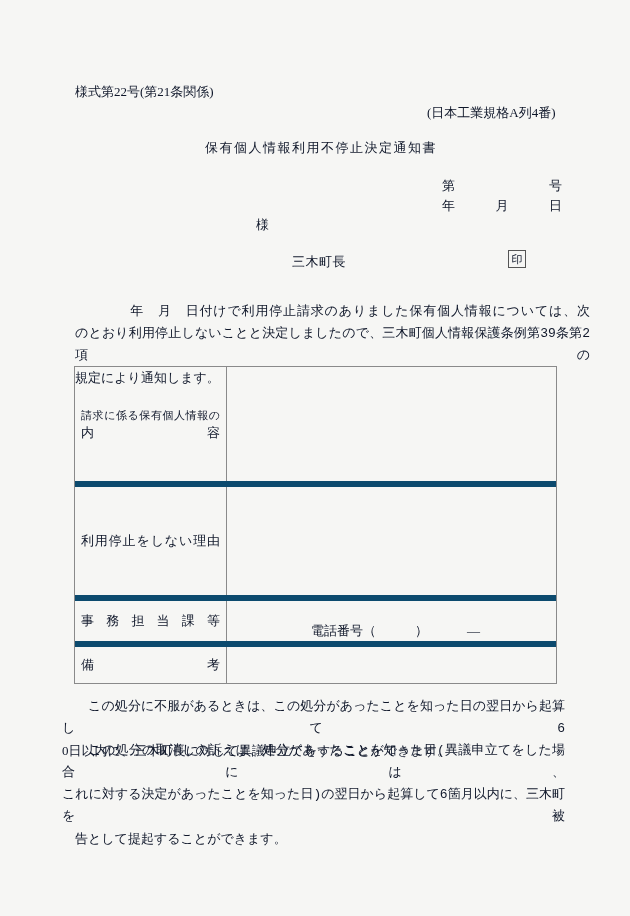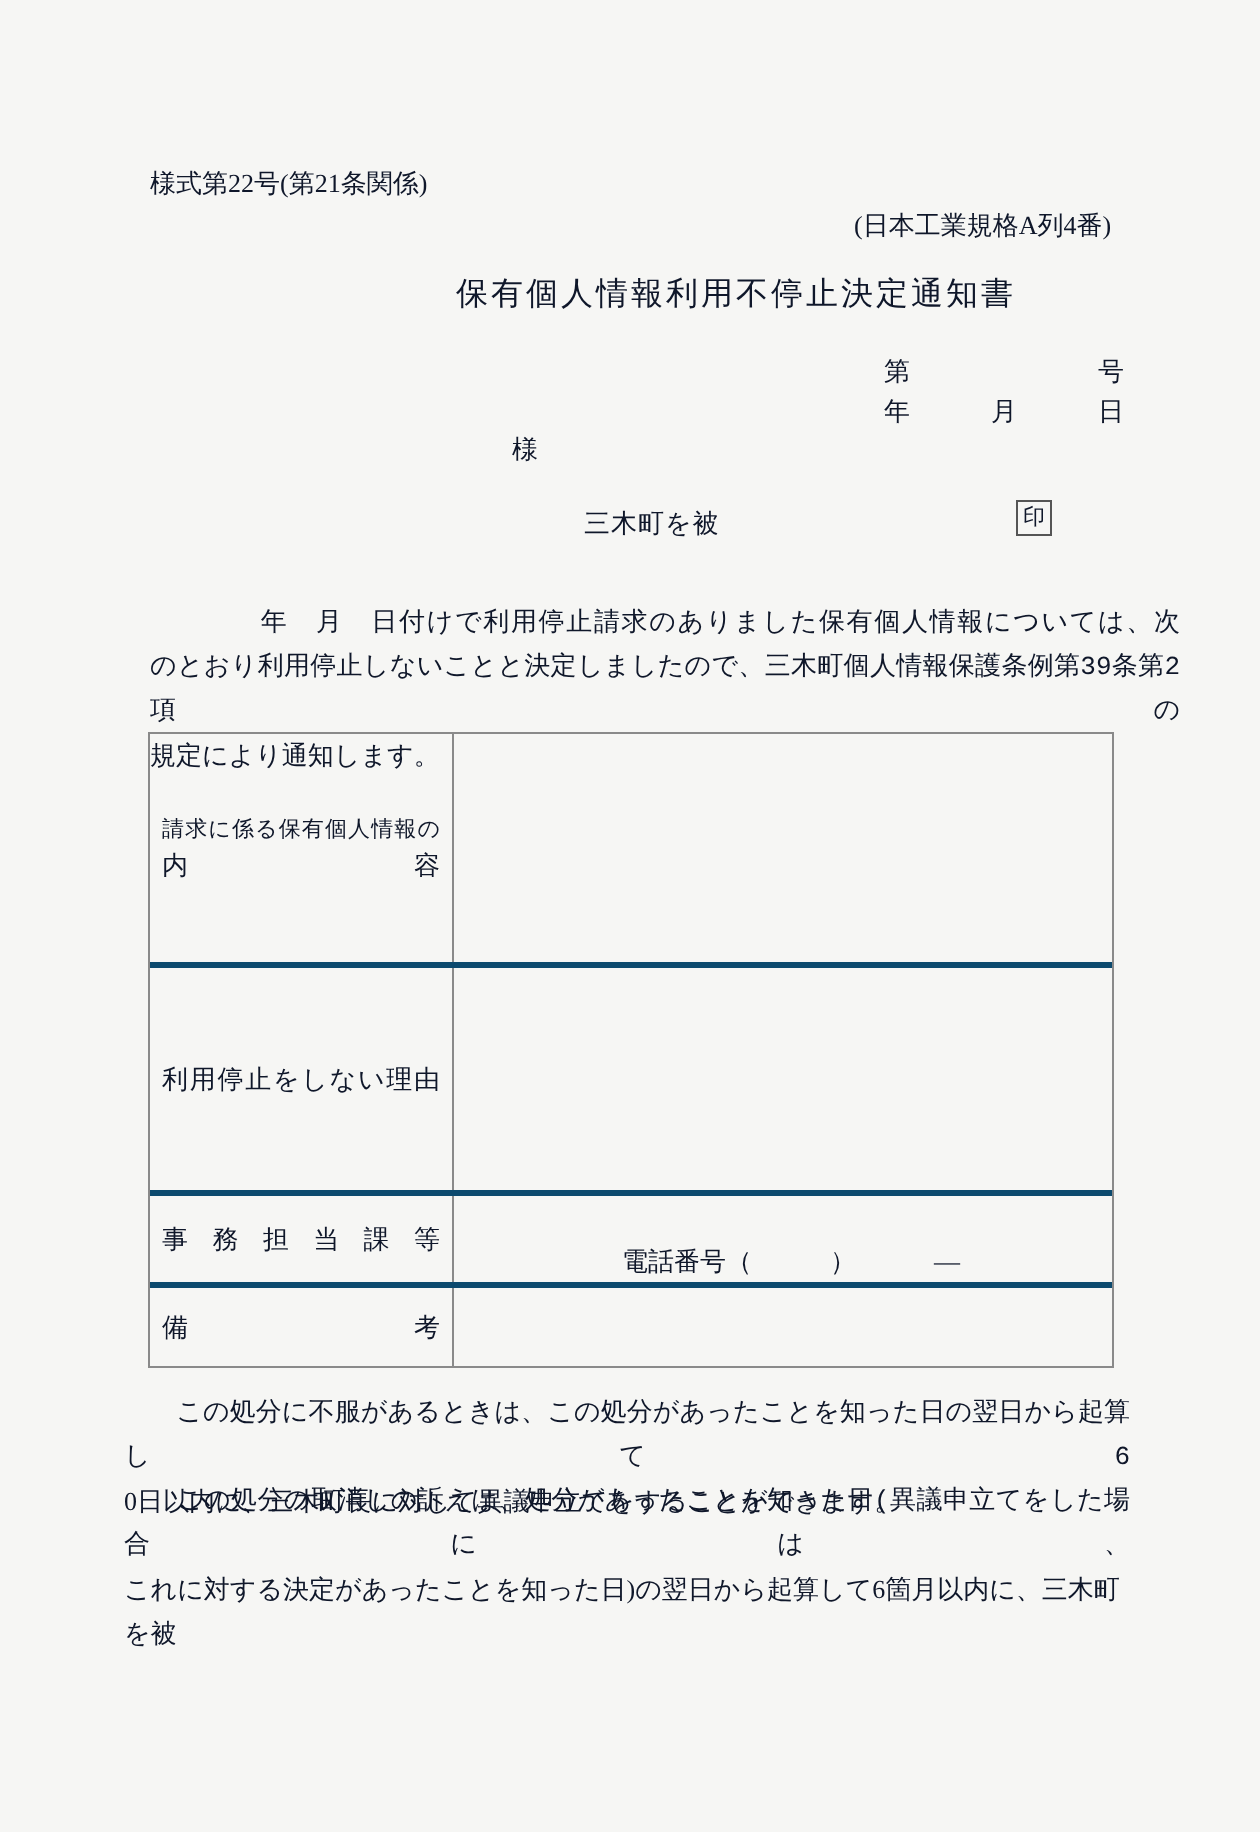--- a/index.html
+++ b/index.html
@@ -15,21 +15,21 @@
     background:#f6f6f4;
     color:#0f172a;
     font-size:13px;
     overflow:hidden;
   }
   .abs{position:absolute;line-height:15px;white-space:pre;}
 
   
   .form-number{left:75px;top:84px;}
   .paper-size{left:427px;top:105px;}
-  .doc-title{left:228px;top:140px;letter-spacing:1.5px;font-size:16px;}
+  .doc-title{left:205px;top:140px;letter-spacing:1.5px;font-size:13px;}
   .number-line{left:442px;top:178px;width:120px;display:flex;justify-content:space-between;}
   .date-line{left:442px;top:198px;width:120px;display:flex;justify-content:space-between;}
   .addressee{left:256px;top:217px;}
   .issuer{left:292px;top:254px;letter-spacing:0.5px;}
   .seal-box{
     left:508px;top:250px;width:16px;height:16px;
     border:1px solid #555;
     display:flex;align-items:center;justify-content:center;
     font-size:11px;line-height:11px;
   }
@@ -43,21 +43,21 @@
   .footer-para2{left:62px;top:740px;width:503px;}
 
   
   .form-table{
     position:absolute;left:74px;top:366px;width:483px;
     border:1px solid #8a8a8a;
     box-sizing:border-box;
     display:flex;flex-direction:column;
   }
   .form-row{display:flex;box-sizing:border-box;}
-  .form-row + .form-row{border-top:3px solid #0c4a6e;}
+  .form-row + .form-row{border-top:6px solid #0c4a6e;}
   .row-1{height:114px;}
   .row-2{height:114px;}
   .row-3{height:46px;}
   .row-4{height:42px;}
   .cell{box-sizing:border-box;}
   .label-cell{
     width:152px;
     border-right:1px solid #8a8a8a;
     padding:4px 6px;
     display:flex;flex-direction:column;justify-content:center;
@@ -94,21 +94,21 @@
   </div>
 
   <div class="abs date-line">
     <span>年</span>
     <span>月</span>
     <span>日</span>
   </div>
 
   <div class="abs addressee">様</div>
 
-  <div class="abs issuer">三木町を被</div>
+  <div class="abs issuer">三木町長</div>
 
   <div class="abs seal-box">印</div>
 
   <div class="jpara body-para">
     <div>　　　　年　月　日付けで利用停止請求のありました保有個人情報については、次</div>
     <div>のとおり利用停止しないことと決定しましたので、三木町個人情報保護条例第39条第2項の</div>
     <div>規定により通知します。</div>
   </div>
 
   <div class="form-table">
@@ -147,15 +147,16 @@
   </div>
 
   <div class="jpara footer-para1">
     <div>　　この処分に不服があるときは、この処分があったことを知った日の翌日から起算して6</div>
     <div>0日以内に、三木町長に対して異議申立てをすることができます。</div>
   </div>
 
   <div class="jpara footer-para2">
     <div>　　この処分の取消しの訴えは、処分があったことを知った日(異議申立てをした場合には、</div>
     <div>これに対する決定があったことを知った日)の翌日から起算して6箇月以内に、三木町を被</div>
+    <div>　告として提起することができます。</div>
   </div>
 
 </div>
 
 </body></html>

